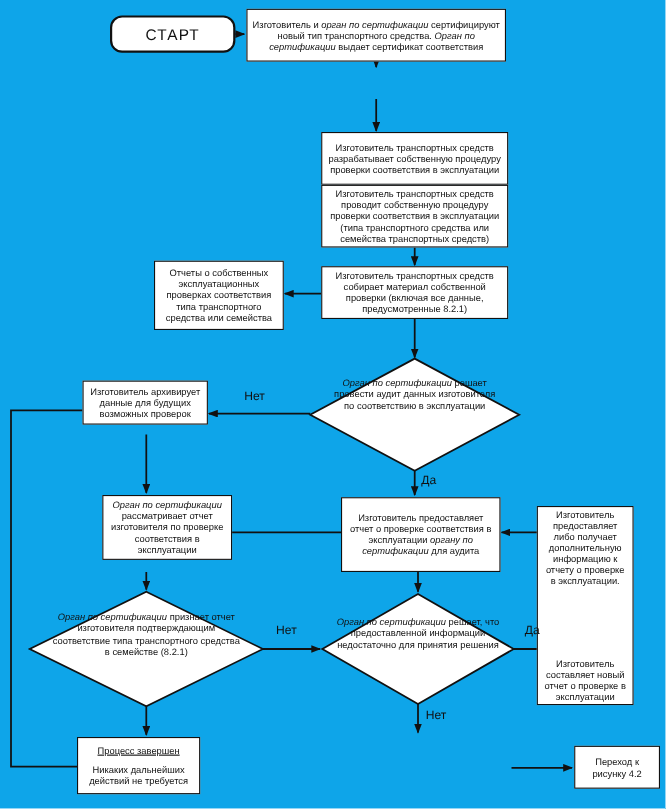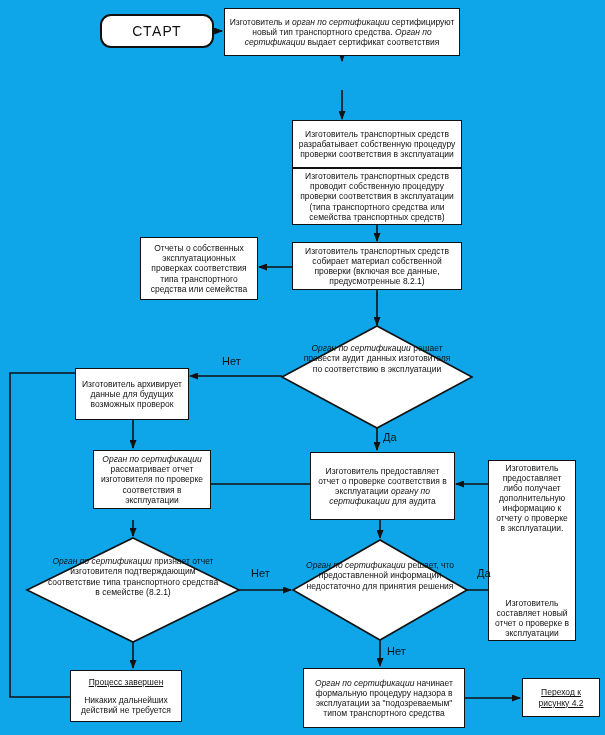--- a/index.html
+++ b/index.html
@@ -88,21 +88,21 @@
   </div>
 
   <div class="node" style="left:140px; top:237px; width:118px; height:63px;">
     <span><span>Отчеты о собственных эксплуатационных проверках соответствия типа транспортного средства или семейства</span></span>
   </div>
 
   <div class="dtext" style="left:300px; top:343px; width:154px; height:68px;">
     <span><span class="it">Орган по сертификации</span><span> решает провести аудит данных изготовителя по соответствию в эксплуатации</span></span>
   </div>
 
-  <div class="node" style="left:75px; top:368px; width:114px; height:52px;">
+  <div class="node" style="left:75px; top:346px; width:114px; height:40px;">
     <span><span>Изготовитель архивирует данные для будущих возможных проверок</span></span>
   </div>
 
   <div class="node" style="left:93px; top:450px; width:118px; height:59px;">
     <span><span class="it">Орган по сертификации</span><span> рассматривает отчет изготовителя по проверке соответствия в эксплуатации</span></span>
   </div>
 
   <div class="node" style="left:310px; top:452px; width:145px; height:68px;">
     <span><span>Изготовитель предоставляет отчет о проверке соответствия в эксплуатации </span><span class="it">органу по сертификации</span><span> для аудита</span></span>
   </div>
@@ -118,25 +118,22 @@
 
   <div class="dtext" style="left:304px; top:560px; width:152px; height:60px;">
     <span><span class="it">Орган по сертификации</span><span> решает, что предоставленной информации недостаточно для принятия решения</span></span>
   </div>
 
   <div class="node" style="left:70px; top:670px; width:112px; height:52px;">
     <span class="done-title">Процесс завершен</span>
     <span>Никаких дальнейших действий не требуется</span>
   </div>
 
-  <div class="node" style="left:303px; top:668px; width:162px; height:60px;">
-    <span><span class="it">Орган по сертификации</span><span> начинает формальную процедуру надзора в эксплуатации за "подозреваемым" типом транспортного средства</span></span>
-  </div>
 
-  <div class="node" style="left:522px; top:678px; width:78px; height:39px;text-decoration:underline;">
+  <div class="node" style="left:522px; top:678px; width:78px; height:39px;">
     <span><span>Переход к рисунку 4.2</span></span>
   </div>
 
   <span class="lbl" style="left:222px; top:355px;">Нет</span>
   <span class="lbl" style="left:383px; top:431px;">Да</span>
   <span class="lbl" style="left:251px; top:567px;">Нет</span>
   <span class="lbl" style="left:477px; top:567px;">Да</span>
   <span class="lbl" style="left:387px; top:645px;">Нет</span>
 
 </div>

